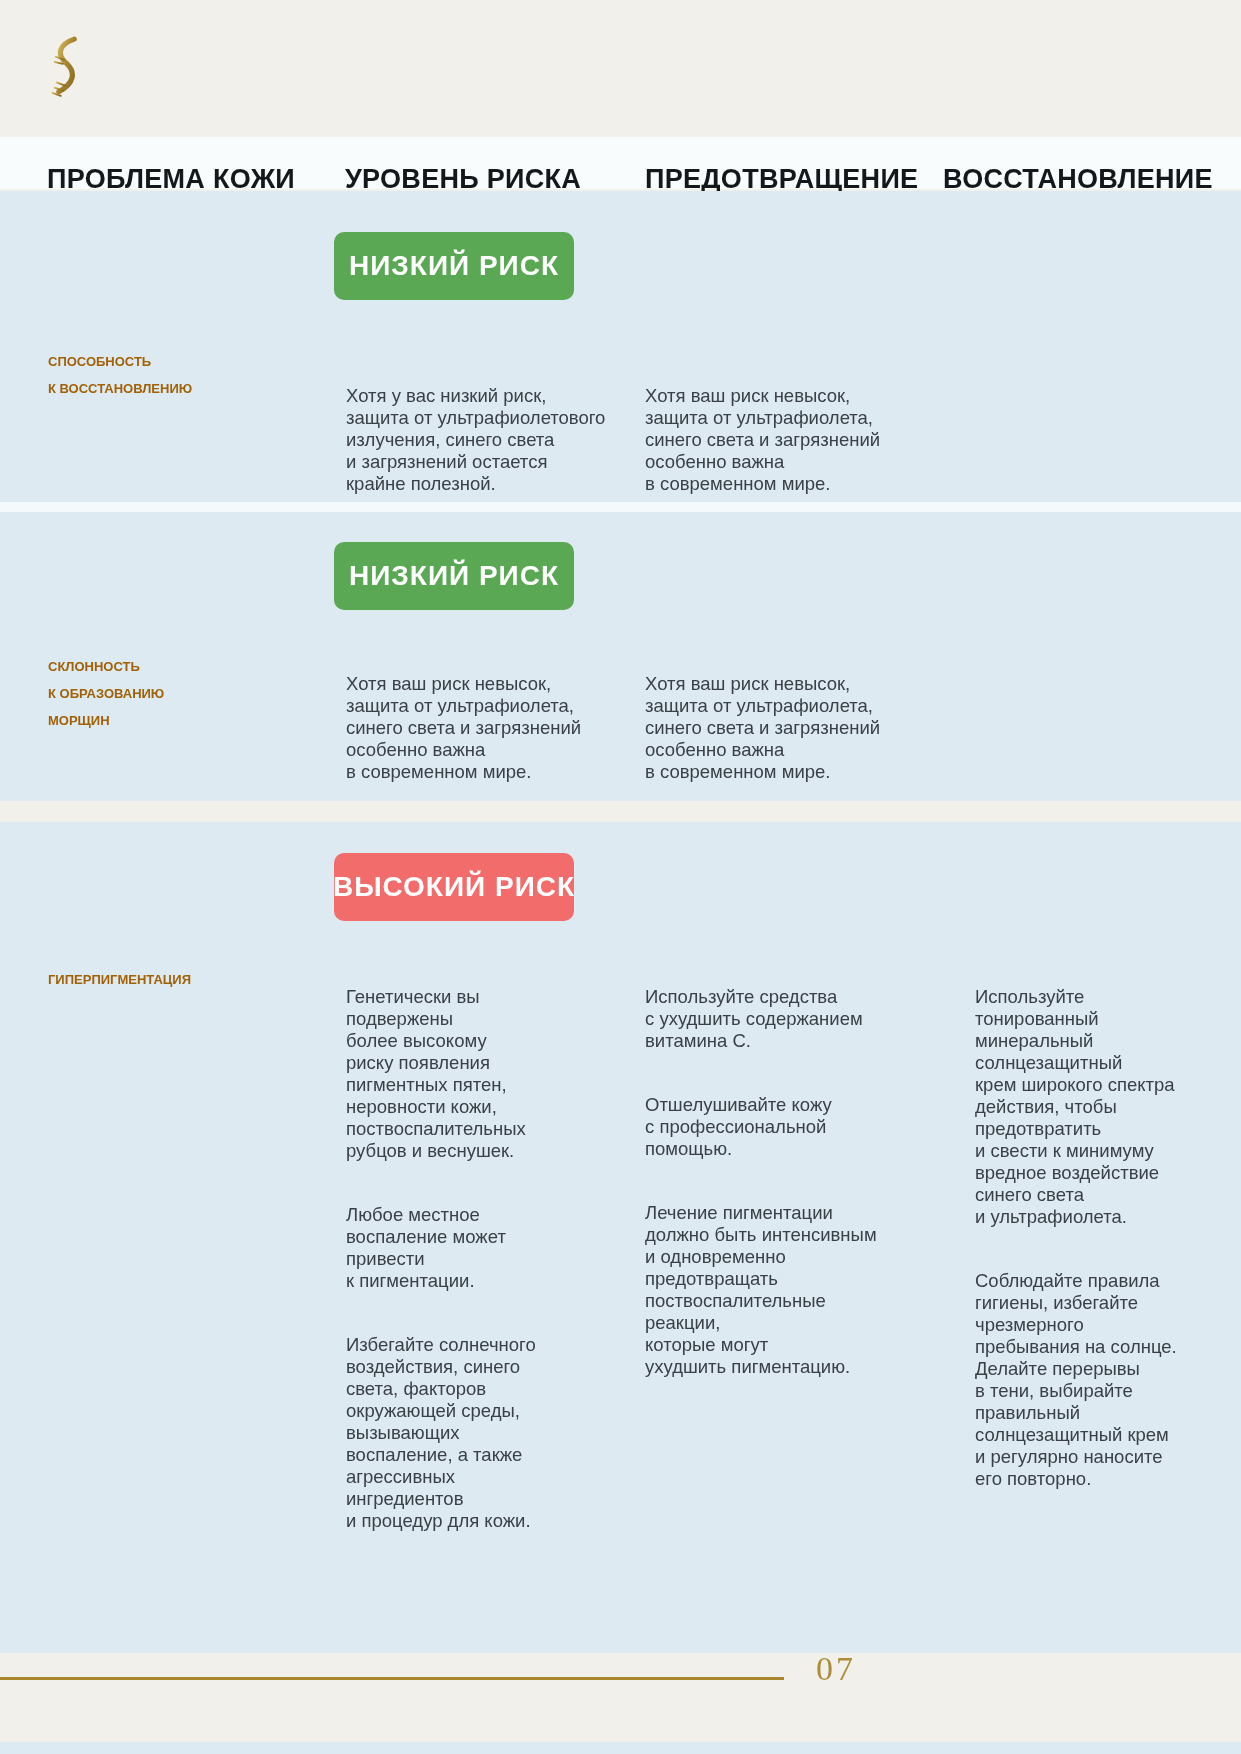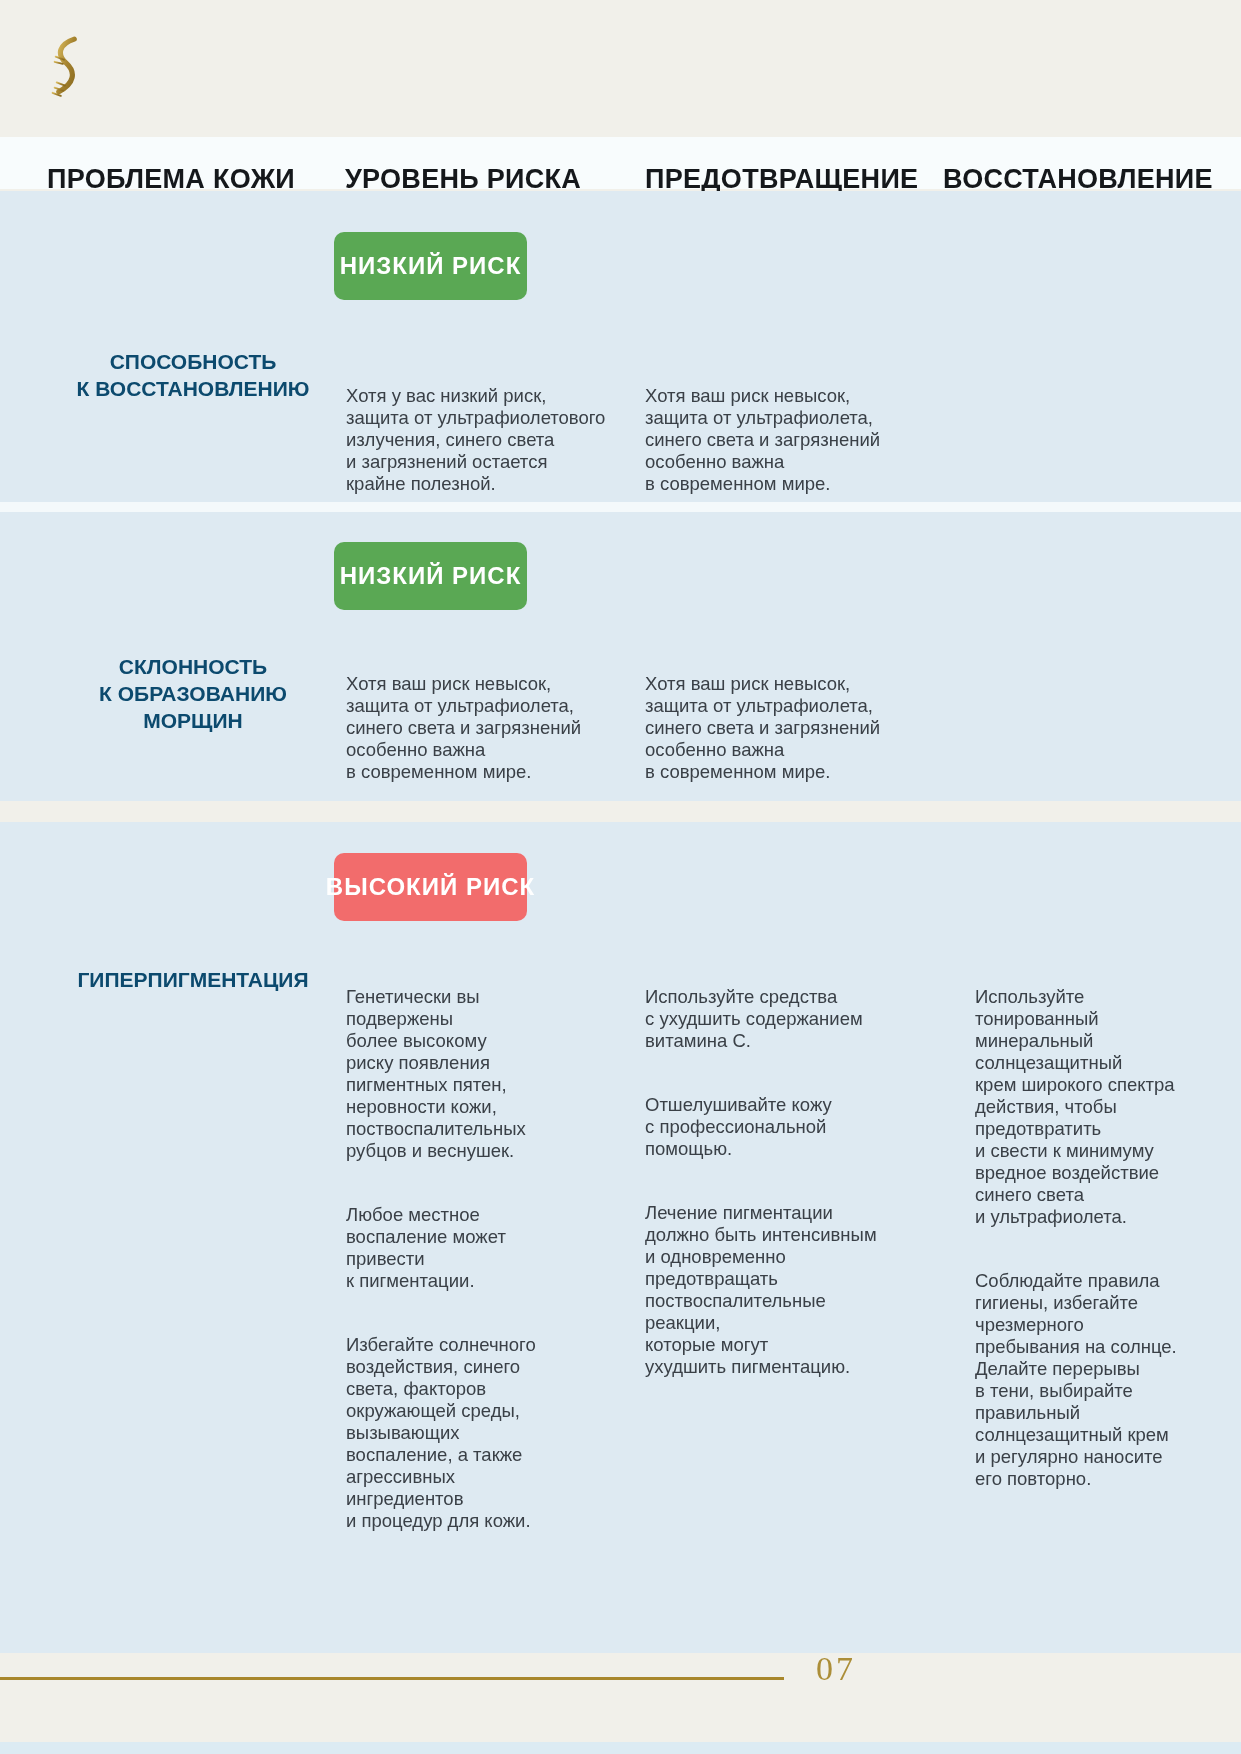--- a/index.html
+++ b/index.html
@@ -26,37 +26,36 @@
   }
   .ch1 { left:47px; } .ch2 { left:345px; } .ch3 { left:645px; } .ch4 { left:943px; }
 
   .sec { position:absolute; left:0; width:100%; background:#deeaf2; }
   .sec1 { top:191px; height:311px; }
   .gap1 { position:absolute; left:0; top:502px; width:100%; height:10px; background:#f4f9fb; }
   .sec2 { top:512px; height:289px; }
   .sec3 { top:822px; height:831px; }
 
   .badge {
-    position:absolute; left:334px; width:193px; height:68px;
+    position:absolute; left:334px; width:240px; height:68px;
     border-radius:10px;
     display:flex; align-items:center; justify-content:center;
-    color:#ffffff; font-weight:bold; font-size:24px; letter-spacing:1px;
+    color:#ffffff; font-weight:bold; font-size:28px; letter-spacing:1px;
     white-space:nowrap;
   }
   .badge.low  { background:#5aa854; }
   .badge.high { background:#f26c6c; }
   .sec1 .badge { top:41px; }
   .sec2 .badge { top:30px; }
   .sec3 .badge { top:31px; }
 
   .problem {
     position:absolute; left:48px; width:290px;
-    font-size:21px; font-weight:bold; line-height:27px; color:#0c4a6e;
+    font-size:13px; font-weight:bold; line-height:27px; color:#a16207;
     white-space:pre-line;
-    text-align:center;
   }
   .sec1 .problem { top:157px; }
   .sec2 .problem { top:141px; }
   .sec3 .problem { top:144px; }
 
   .cell {
     position:absolute;
     font-size:18.5px; line-height:22px; color:#3a4047;
     white-space:pre-line;
   }

